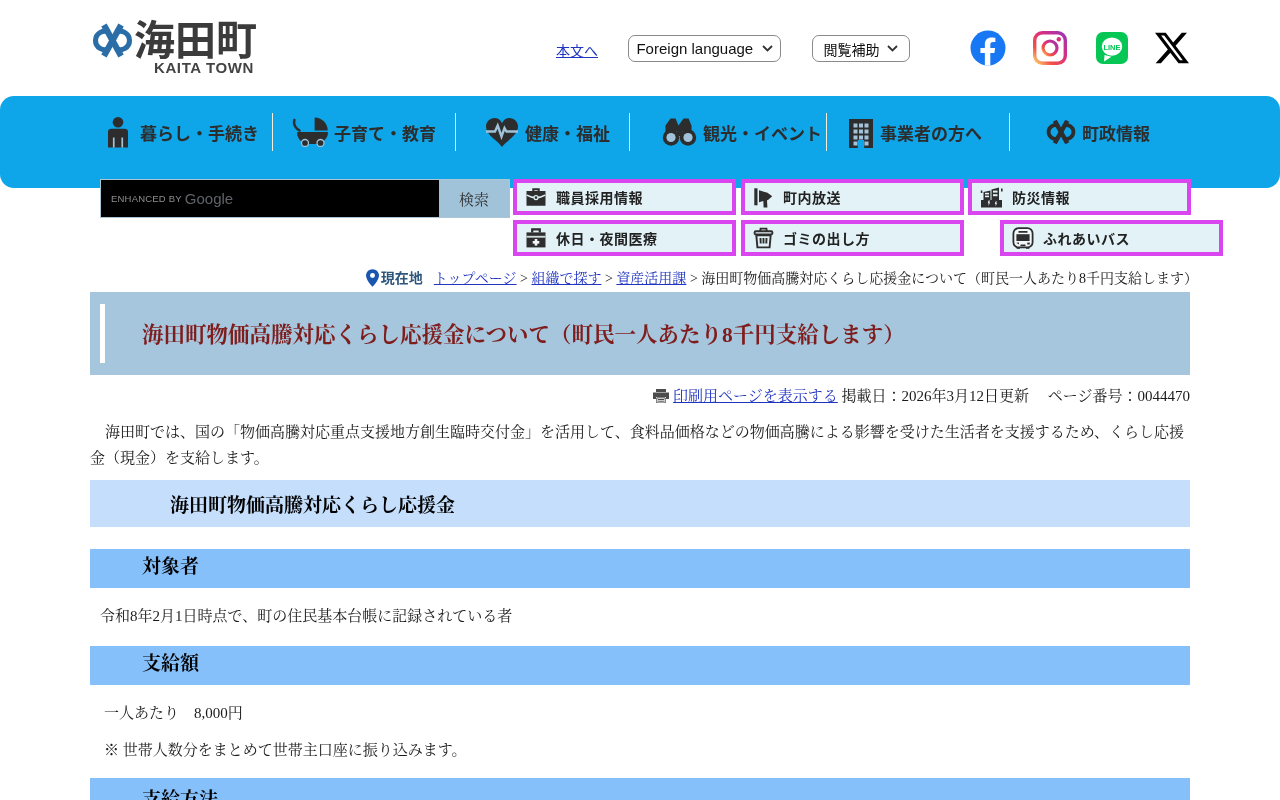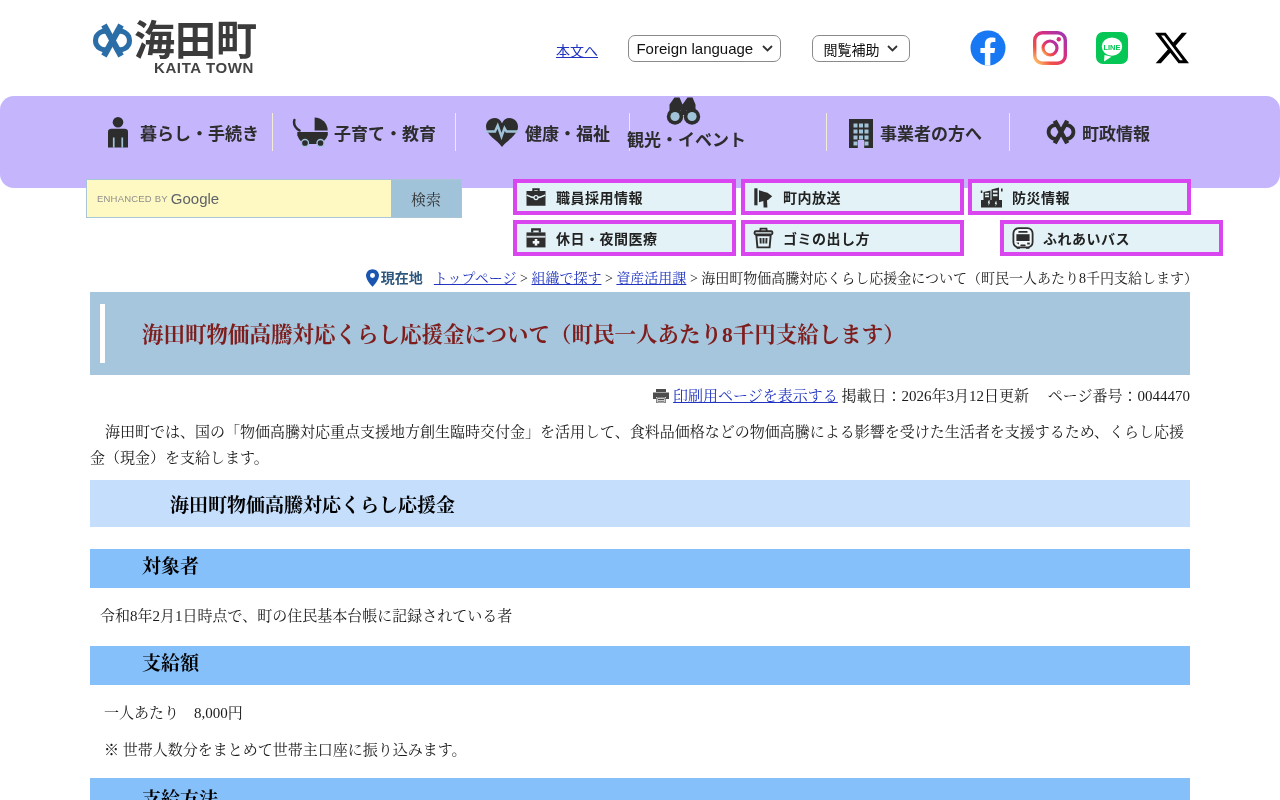--- a/index.html
+++ b/index.html
@@ -5,21 +5,21 @@
 :root{
   --sans:"Liberation Sans","Noto Sans CJK JP",sans-serif;
   --serif:"Liberation Serif","Noto Serif CJK JP","Noto Serif JP",serif;
 }
 *{margin:0;padding:0;box-sizing:border-box;}
 html,body{width:1280px;height:800px;overflow:hidden;}
 body{position:relative;background:#fff;font-family:var(--sans);}
 .abs{position:absolute;}
 a{color:#2135c0;}
 
-.nav{position:absolute;left:0;top:96px;width:1280px;height:92px;background:#c4b5fd;border-radius:14px;}
+.nav{position:absolute;left:0;top:96px;width:1280px;height:92px;background:#0ea5e9;border-radius:14px;}
 .nav .item{position:absolute;top:0;height:72px;display:flex;align-items:center;color:#2d2d2d;font-weight:bold;font-size:17px;}
 .nav .sep{position:absolute;top:17px;width:1px;height:38px;background:#f3edd8;}
 .nav svg{margin-right:6px;}
 
 .ql{position:absolute;width:223px;height:36px;background:#e2f2f7;border:4px solid #d946ef;display:flex;align-items:center;font-weight:bold;font-size:14px;color:#222;letter-spacing:.5px;}
 .ql svg{margin:0 9px 0 8px;flex:none;}
 
 .h1bar{position:absolute;left:90px;top:292px;width:1100px;height:83px;background:#a5c6dc;}
 .h1bar .wbar{position:absolute;left:10px;top:12px;width:5px;height:59px;background:#fff;}
 .h1bar .txt{position:absolute;left:52px;top:0;height:83px;display:flex;align-items:center;font-family:var(--serif);font-weight:bold;font-size:21.5px;color:#7f1d1d;padding-bottom:3px;}
@@ -110,21 +110,21 @@
   </div>
   <div class="sep" style="left:455px;"></div>
   <div class="item" style="left:485px;">
     <svg width="34" height="31" viewBox="0 0 34 31">
         <path d="M17 6.2C15.6 2.8 12.7 1 9.6 1 4.8 1 1 4.8 1 9.6c0 9 11.4 13.6 16 20.4 4.6-6.8 16-11.4 16-20.4C33 4.8 29.2 1 24.4 1c-3.1 0-6 1.8-7.4 5.2z" fill="#2d2d2d"></path>
         <polyline points="1,14.5 10,14.5 12.7,8.5 16.5,19.5 19.5,11 21.5,14.5 33,14.5" fill="none" stroke="#a1c3d9" stroke-width="2.4"></polyline>
       </svg>
     <span>健康・福祉</span>
   </div>
   <div class="sep" style="left:629px;"></div>
-  <div class="item" style="left:627px;flex-direction:column;">
+  <div class="item" style="left:662px;">
     <svg width="35" height="30" viewBox="0 0 35 30">
         <path d="M8.5 1.5h5l3 7v6h-13v-6zM21.5 1.5h5l3 7v6h-13v-6z" fill="#2d2d2d"></path>
         <circle cx="9" cy="20.5" r="8.2" fill="#2d2d2d"></circle>
         <circle cx="9" cy="20.5" r="4.6" fill="#a1c3d9"></circle>
         <circle cx="26" cy="20.5" r="8.2" fill="#2d2d2d"></circle>
         <circle cx="26" cy="20.5" r="4.6" fill="#a1c3d9"></circle>
         <rect x="15" y="12" width="5" height="7" fill="#2d2d2d"></rect>
       </svg>
     <span>観光・イベント</span>
   </div>
@@ -157,21 +157,21 @@
         </g>
         <g fill="#2d2d2d">
           <rect x="42.5" y="7" width="15" height="86" transform="rotate(29 50 50)"></rect>
           <rect x="42.5" y="7" width="15" height="86" transform="rotate(-29 50 50)"></rect>
         </g>
       </svg>
     <span>町政情報</span>
   </div>
 </div>
 
-<div class="abs" style="left:86px;top:179px;width:376px;height:39px;border:1px solid #aac5d6;background:#fef9c3;">
+<div class="abs" style="left:100px;top:179px;width:410px;height:39px;border:1px solid #aac5d6;background:#000000;">
   <div class="abs" style="left:10px;top:0;height:37px;display:flex;align-items:center;color:#999;">
     <span style="font-size:9.5px;letter-spacing:.2px;color:#8e8e8e;">ENHANCED BY</span>
     <span style="font-size:15px;color:#5f6368;margin-left:3px;letter-spacing:0;">Google</span>
   </div>
   <div class="abs" style="right:0;top:0;width:70px;height:37px;background:#a1c3d9;display:flex;align-items:center;justify-content:center;font-family:var(--serif);font-size:15px;color:#333;margin-left:8px;">検索</div>
 </div>
 
 <div class="ql" style="left:513px;top:179px;">
   <svg width="22" height="20" viewBox="0 0 22 20">
       <path d="M7.3 4V1.2h7.4V4h5.8v14.8H1.5V4zM9.3 4h3.4V3.2H9.3z" fill="#2e2e2e"></path>

